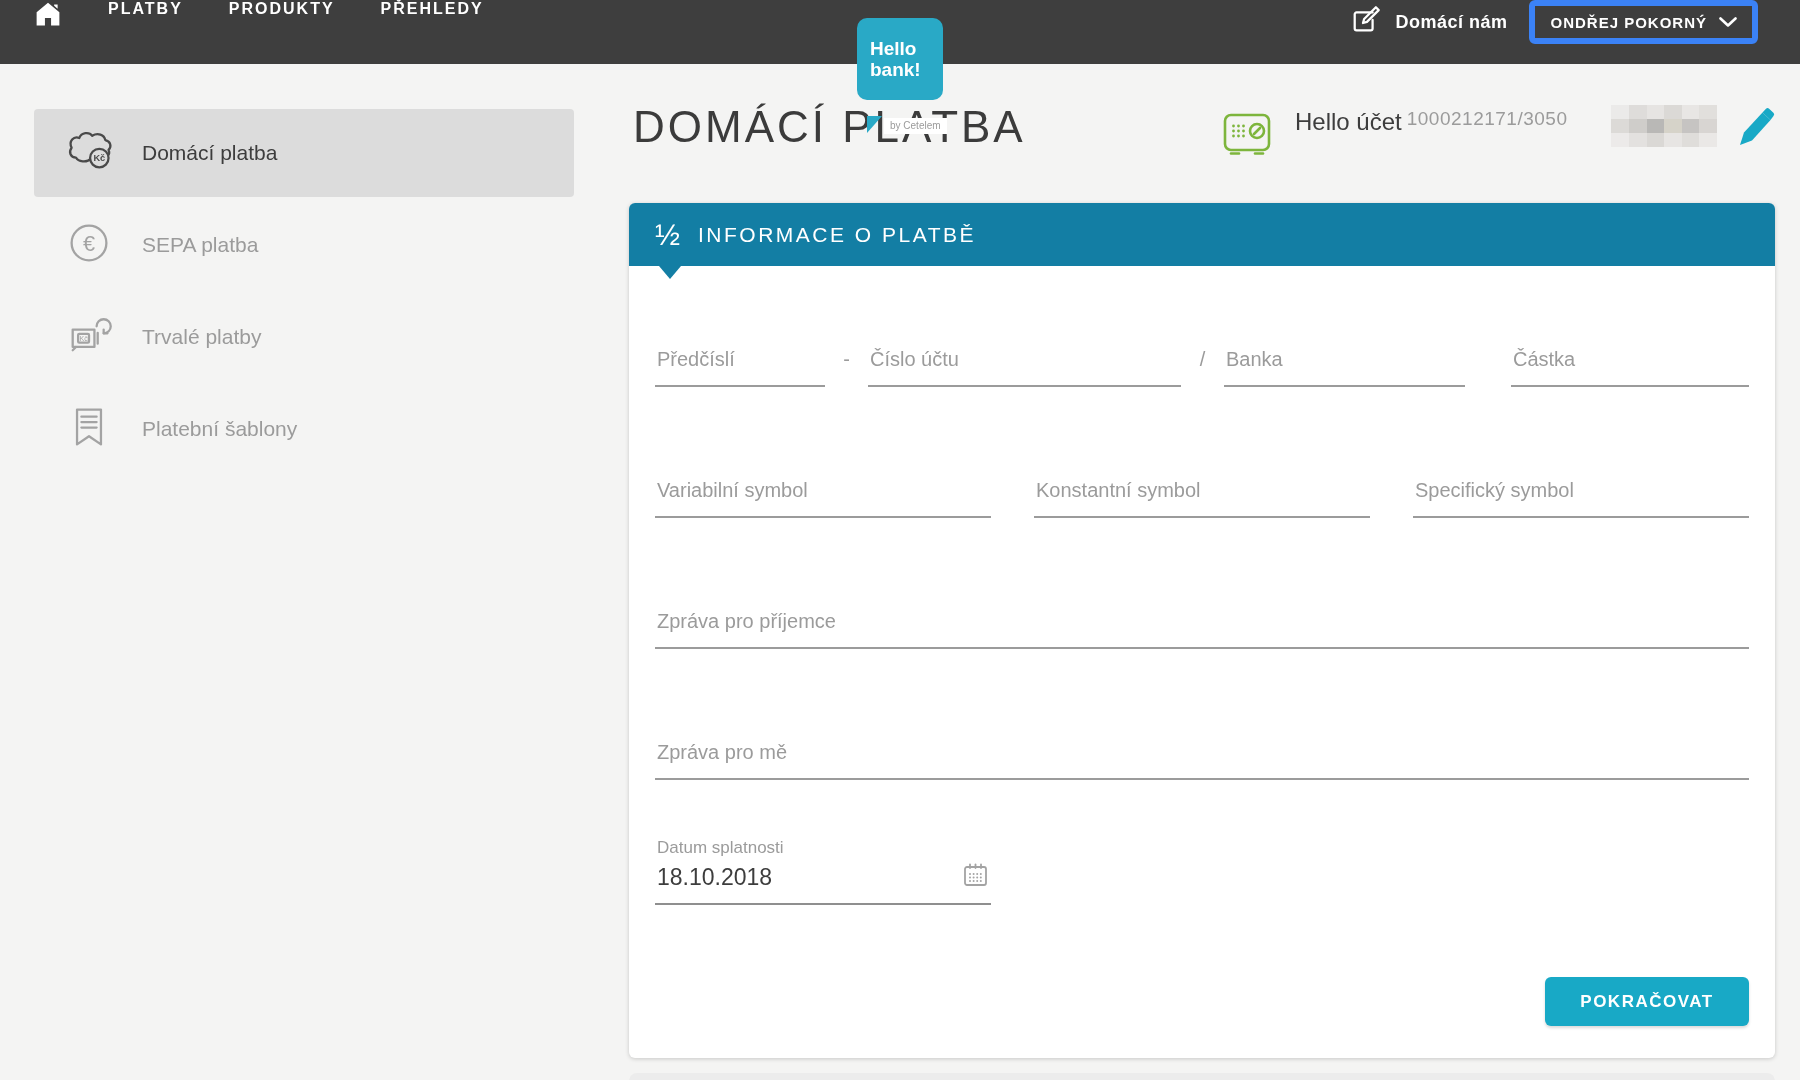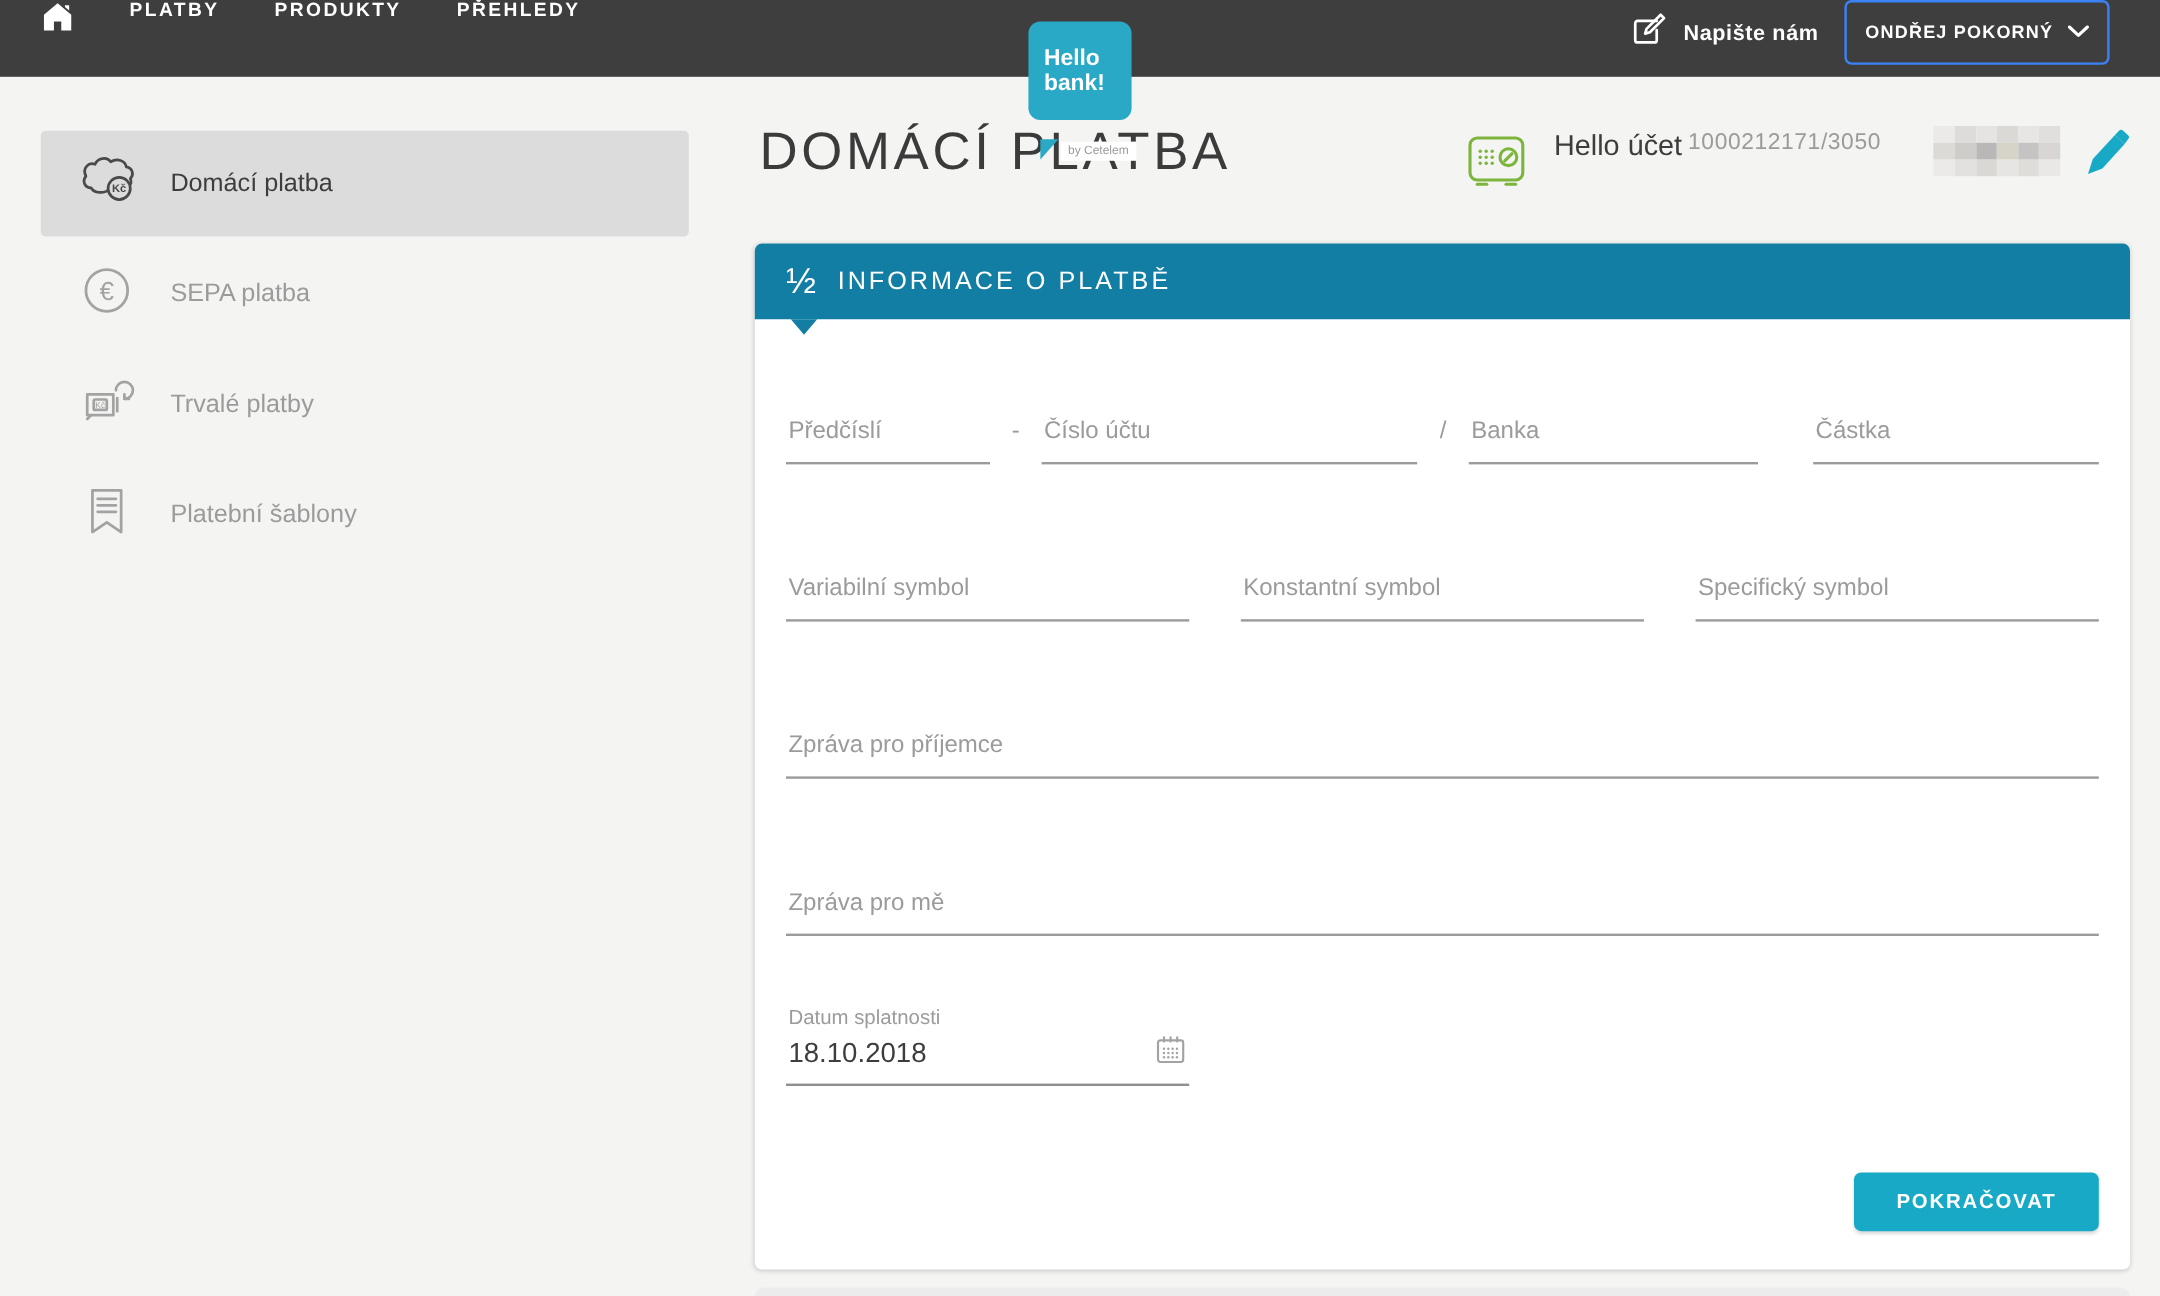--- a/index.html
+++ b/index.html
@@ -20,23 +20,23 @@
   .nav-home { display:flex; align-items:center; cursor:pointer; }
   .nav-link {
     color:#fff; font-weight:bold; font-size:16px; letter-spacing:2px;
     margin-left:46px; cursor:pointer; white-space:nowrap;
   }
   .nav-right { margin-left:auto; display:flex; align-items:center; }
   .write-us { display:flex; align-items:center; gap:13px; cursor:pointer; }
   .write-us-label { color:#fff; font-weight:bold; font-size:18px; letter-spacing:.5px; }
   .user-btn {
     margin-left:22px; display:flex; align-items:center; gap:12px;
-    border:2px solid #3b82f6; border-radius:6px; background:transparent;
+    border:6px solid #3b82f6; border-radius:6px; background:transparent;
     color:#fff; font-weight:bold; font-size:15px; letter-spacing:1px;
-    padding:0 15px; height:54px; cursor:pointer;
+    padding:0 15px; height:44px; cursor:pointer;
     font-family:"Liberation Sans", sans-serif;
   }
 
   
   .logo { position:absolute; left:857px; top:18px; width:90px; z-index:10; }
   .logo-bubble {
     width:86px; height:82px; background:#29a9c6; border-radius:10px;
     color:#fff; font-weight:bold; font-size:19px; line-height:1.12;
     display:flex; flex-direction:column; justify-content:center; padding-left:13px;
   }
@@ -151,21 +151,21 @@
   <a class="nav-link">PŘEHLEDY</a>
 
   <div class="nav-right">
     <div class="write-us">
       <span>
         <svg width="32" height="32" viewBox="0 0 34 34" fill="none" stroke="#ffffff" stroke-width="2.4" stroke-linecap="round" stroke-linejoin="round">
           <path d="M24 9 H7 a2 2 0 0 0 -2 2 v15 a2 2 0 0 0 2 2 h15 a2 2 0 0 0 2 -2 V17"></path>
           <path d="M27.5 3.5 l3 3 L18 19 l-4.2 1.2 L15 16 Z"></path>
         </svg>
       </span>
-      <span class="write-us-label">Napište nám</span>
+      <span class="write-us-label">Domácí nám</span>
     </div>
     <button class="user-btn">
       <span>ONDŘEJ POKORNÝ</span>
       <span>
         <svg width="18" height="11" viewBox="0 0 18 11" fill="none" stroke="#ffffff" stroke-width="2.6" stroke-linecap="round" stroke-linejoin="round">
           <polyline points="1.5,1.5 9,8.5 16.5,1.5"></polyline>
         </svg>
       </span>
     </button>
   </div>

